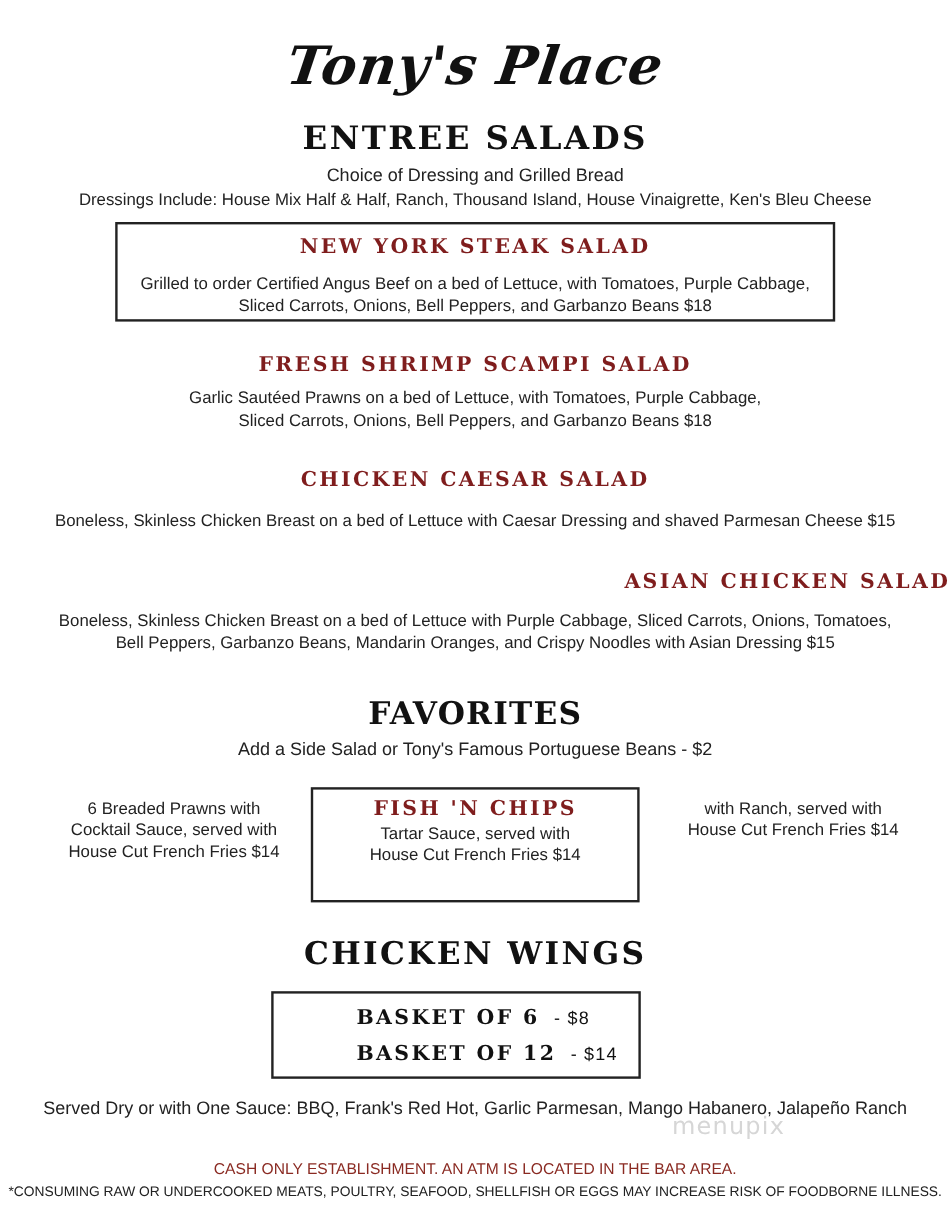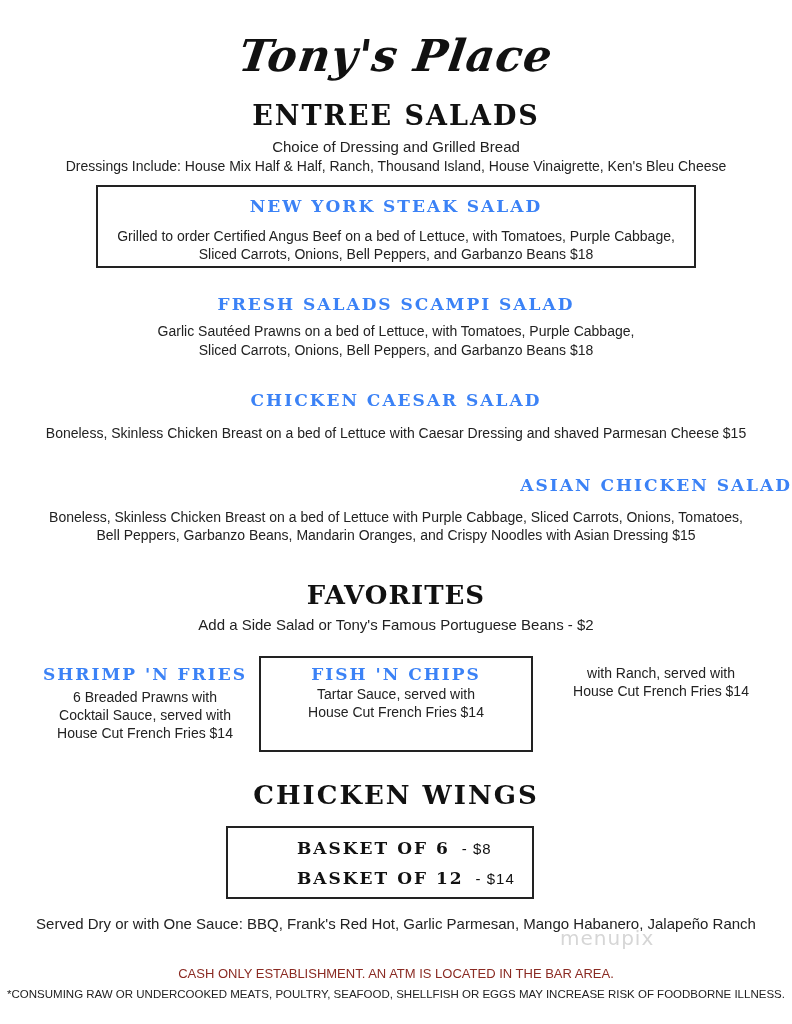--- a/index.html
+++ b/index.html
@@ -3,21 +3,21 @@
 <meta charset="utf-8">
 <style>
   html, body { margin: 0; padding: 0; background: #ffffff; }
   body { width: 792px; height: 1024px; position: relative; overflow: hidden; color: #111; }
   .abs { position: absolute; left: 0; width: 792px; text-align: center; }
   .title {
     top: 30px; font-family: "DejaVu Serif", serif; font-style: italic; font-weight: bold;
     font-size: 44px; letter-spacing: 1px; transform: skewX(-8deg); color: #111;
   }
   .h1 { font-family: "DejaVu Serif", serif; font-weight: bold; color: #111; letter-spacing: 2px; }
-  .h2 { font-family: "DejaVu Serif", serif; font-weight: bold; color: #3b82f6; letter-spacing: 2px; font-size: 17px; }
+  .h2 { font-family: "DejaVu Serif", serif; font-weight: bold; color: #7f1d1d; letter-spacing: 2px; font-size: 17px; }
   .body { font-family: "Liberation Sans", sans-serif; font-size: 14px; color: #222; line-height: 18px; }
   .box { position: absolute; border: 2px solid #222; box-sizing: border-box; }
   .col { position: absolute; text-align: center; }
   .note-red { font-family: "Liberation Sans", sans-serif; font-size: 13px; color: #8a2a22; }
   .note-black { font-family: "Liberation Sans", sans-serif; font-size: 11.5px; color: #222; }
   .watermark { position: absolute; left: 560px; top: 926px; font-family: "DejaVu Sans", sans-serif; font-size: 20px; color: #d6d6d6; letter-spacing: 1px; }
   .basket { font-family: "DejaVu Serif", serif; font-weight: bold; font-size: 17px; letter-spacing: 2px; }
   .price { font-family: "Liberation Sans", sans-serif; font-size: 15px; font-weight: normal; letter-spacing: 1px; }
 </style>
 </head>
@@ -27,36 +27,35 @@
 
 <div class="abs h1" style="top:100px;font-size:27px;">ENTREE SALADS</div>
 <div class="abs body" style="top:138px;font-size:15px;">Choice of Dressing and Grilled Bread</div>
 <div class="abs body" style="top:157px;">Dressings Include: House Mix Half &amp; Half, Ranch, Thousand Island, House Vinaigrette, Ken's Bleu Cheese</div>
 
 <div class="box" style="left:96px;top:185px;width:600px;height:83px;"></div>
 <div class="abs h2" style="top:196px;">NEW YORK STEAK SALAD</div>
 <div class="abs body" style="top:227px;">Grilled to order Certified Angus Beef on a bed of Lettuce, with Tomatoes, Purple Cabbage,</div>
 <div class="abs body" style="top:245px;">Sliced Carrots, Onions, Bell Peppers, and Garbanzo Beans  $18</div>
 
-<div class="abs h2" style="top:294px;">FRESH SALADS SCAMPI SALAD</div>
+<div class="abs h2" style="top:294px;">FRESH SHRIMP SCAMPI SALAD</div>
 <div class="abs body" style="top:322px;">Garlic Sautéed Prawns on a bed of Lettuce, with Tomatoes, Purple Cabbage,</div>
 <div class="abs body" style="top:341px;">Sliced Carrots, Onions, Bell Peppers, and Garbanzo Beans  $18</div>
 
 <div class="abs h2" style="top:390px;">CHICKEN CAESAR SALAD</div>
 <div class="abs body" style="top:424px;">Boneless, Skinless Chicken Breast on a bed of Lettuce with Caesar Dressing and shaved Parmesan Cheese  $15</div>
 
 <div class="abs h2" style="top:475px;text-align:right;">ASIAN CHICKEN SALAD</div>
 <div class="abs body" style="top:508px;">Boneless, Skinless Chicken Breast on a bed of Lettuce with Purple Cabbage, Sliced Carrots, Onions, Tomatoes,</div>
 <div class="abs body" style="top:526px;">Bell Peppers, Garbanzo Beans, Mandarin Oranges, and Crispy Noodles with Asian Dressing  $15</div>
 
 <div class="abs h1" style="top:580px;font-size:26px;letter-spacing:1px;">FAVORITES</div>
 <div class="abs body" style="top:616px;font-size:15px;">Add a Side Salad or Tony's Famous Portuguese Beans - $2</div>
 
 <div class="col" style="left:20px;width:250px;top:664px;">
-  <div class="h2" style="margin-bottom:4px;">SHRIMP 'N FRIES</div>
   <div class="body">6 Breaded Prawns with</div>
   <div class="body">Cocktail Sauce, served with</div>
   <div class="body">House Cut French Fries   $14</div>
 </div>
 
 <div class="box" style="left:259px;top:656px;width:274px;height:96px;"></div>
 <div class="col" style="left:259px;width:274px;top:664px;">
   <div class="h2" style="margin-bottom:1px;">FISH 'N CHIPS</div>
   <div class="body">Tartar Sauce, served with</div>
   <div class="body">House Cut French Fries   $14</div>

